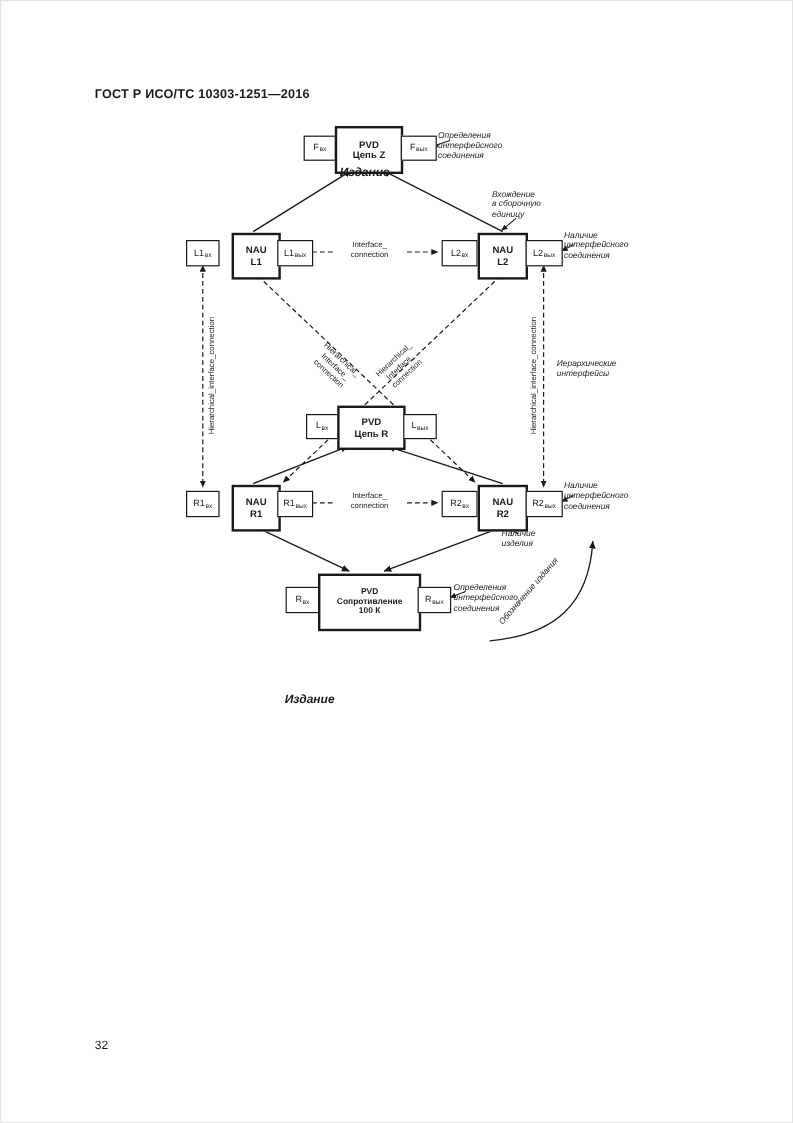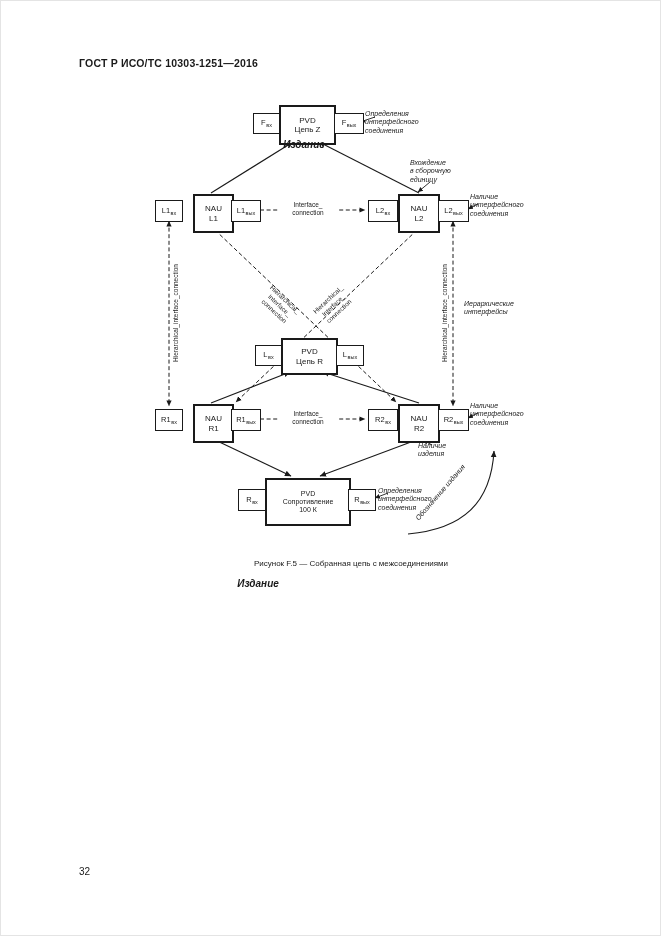--- a/index.html
+++ b/index.html
@@ -1,22 +1,22 @@
 <!DOCTYPE html>
 <html><head>
 <meta charset="utf-8">
 <style>
   html,body{margin:0;padding:0;background:#ffffff;}
   .page{position:relative;width:661px;height:936px;background:#ffffff;font-family:"Liberation Sans",sans-serif;color:#1a1a1a;overflow:hidden;border:1px solid #e4e4e4;box-sizing:border-box;}
-  .hdr{position:absolute;left:78px;top:56px;font-size:10.5px;font-weight:bold;letter-spacing:.2px;}
+  .hdr{position:absolute;left:78px;top:72px;font-size:10.5px;font-weight:bold;letter-spacing:.2px;}
   .pageno{position:absolute;left:78px;top:865px;font-size:10px;}
   .caption{position:absolute;left:140px;top:558px;width:420px;text-align:center;font-size:8px;}
   .dsvg{position:absolute;left:0;top:0;z-index:1;}
   .box{position:absolute;z-index:2;background:#fff;border:1px solid #1a1a1a;display:flex;flex-direction:column;align-items:center;justify-content:center;text-align:center;line-height:1.15;}
-  .box.big{border-width:2px;font-weight:normal;font-size:8px;}
+  .box.big{border-width:2px;font-weight:bold;font-size:8px;}
   .box.res{font-size:7px;}
   .box.sb{flex-direction:row;font-size:7.5px;}
   .box.sb .ss{font-size:5.5px;position:relative;top:2px;margin-left:.5px;}
   .edge-label{position:absolute;z-index:2;background:#fff;font-size:6.5px;line-height:1.25;text-align:center;padding:0 2px;}
   .ann{position:absolute;z-index:3;font-size:7px;font-style:italic;line-height:1.2;}
   .edition{position:absolute;z-index:3;font-size:10px;font-weight:bold;font-style:italic;margin-top:48px;}
   svg text{font-family:"Liberation Sans",sans-serif;fill:#1a1a1a;}
   .svgt{font-size:6.5px;}
   .desig{font-size:7px;font-style:italic;}
   .ln{stroke:#1a1a1a;stroke-width:1.1;fill:none;}
@@ -203,15 +203,14 @@
   <div class="ann" style="left:417px;top:441px;width:48px;">
     <div>Наличие</div>
     <div>изделия</div>
   </div>
   <div class="ann" style="left:377px;top:486px;width:72px;">
     <div>Определения</div>
     <div>интерфейсного</div>
     <div>соединения</div>
   </div>
 
-  <div class="caption">Рисунок F.5 — Собранная цепь с межсоединениями</div>
   <div class="pageno">32</div>
 </div>
 
 </body></html>

